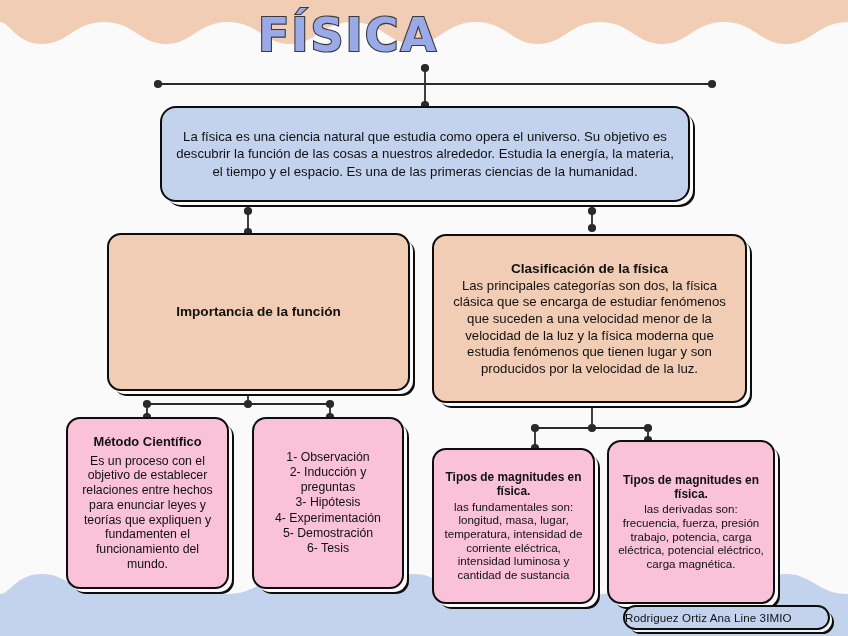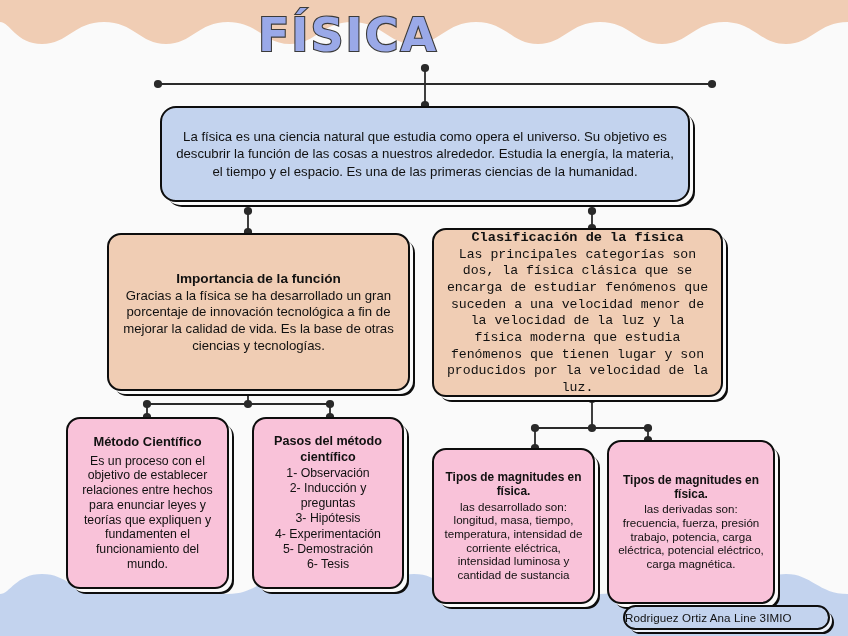--- a/index.html
+++ b/index.html
@@ -100,25 +100,24 @@
 
   #node-importancia {
     left: 107px; top: 233px;
     width: 303px; height: 158px;
     font-size: 13.2px;
     line-height: 1.26;
   }
   #node-importancia .ttl { font-size: 13.6px; margin-bottom: 1px; }
 
   #node-clasificacion {
-    left: 432px; top: 228px;
-    width: 291px; height: 169px;
+    left: 432px; top: 234px;
+    width: 315px; height: 169px;
     font-size: 13.2px;
     line-height: 1.26;
-    font-family: Liberation Mono, monospace;
   }
   #node-clasificacion .ttl { font-size: 13.6px; margin-bottom: 1px; }
 
   #node-metodo {
     left: 66px; top: 417px;
     width: 163px; height: 172px;
     font-size: 12.3px;
     line-height: 1.20;
   }
   #node-metodo .ttl { font-size: 12.9px; margin-bottom: 4px; }
@@ -239,46 +238,44 @@
       <circle cx="648" cy="440" r="3.2"></circle>
     </g>
   </svg>
 
   <div class="node blue" id="node-definicion">
     <span class="bdy">La física es una ciencia natural que estudia como opera el universo. Su objetivo es descubrir la función de las cosas a nuestros alrededor. Estudia la energía, la materia, el tiempo y el espacio. Es una de las primeras ciencias de la humanidad.</span>
   </div>
 
   <div class="node peach" id="node-importancia">
     <span class="ttl">Importancia de la función</span>
-    <span class="bdy">Gracias a la física se ha desarrollado un gran porcentaje de innovación tecnológica a fin de mejorar la calidad de vida. Es la base de otras ciencias y tecnologías.</span>
   </div>
 
   <div class="node peach" id="node-clasificacion">
     <span class="ttl">Clasificación de la física</span>
     <span class="bdy">Las principales categorías son dos, la física clásica que se encarga de estudiar fenómenos que suceden a una velocidad menor de la velocidad de la luz y la física moderna que estudia fenómenos que tienen lugar y son producidos por la velocidad de la luz.</span>
   </div>
 
   <div class="node pink" id="node-metodo">
     <span class="ttl">Método Científico</span>
     <span class="bdy">Es un proceso con el objetivo de establecer relaciones entre hechos para enunciar leyes y teorías que expliquen y fundamenten el funcionamiento del mundo.</span>
   </div>
 
   <div class="node pink" id="node-pasos">
-    <span class="ttl">Pasos del método científico</span>
     <span class="bdy">1- Observación
 2- Inducción y preguntas
 3- Hipótesis
 4- Experimentación
 5- Demostración
 6- Tesis</span>
   </div>
 
   <div class="node pink" id="node-fundamentales">
     <span class="ttl">Tipos de magnitudes en física.</span>
-    <span class="bdy">las desarrollado son: longitud, masa, tiempo, temperatura, intensidad de corriente eléctrica, intensidad luminosa y cantidad de sustancia</span>
+    <span class="bdy">las fundamentales son: longitud, masa, lugar, temperatura, intensidad de corriente eléctrica, intensidad luminosa y cantidad de sustancia</span>
   </div>
 
   <div class="node pink" id="node-derivadas">
     <span class="ttl">Tipos de magnitudes en física.</span>
     <span class="bdy">las derivadas son: frecuencia, fuerza, presión trabajo, potencia, carga eléctrica, potencial eléctrico, carga magnética.</span>
   </div>
 
   <div id="author-pill">
     <span>Rodriguez Ortiz Ana Line 3IMIO</span>
   </div>

